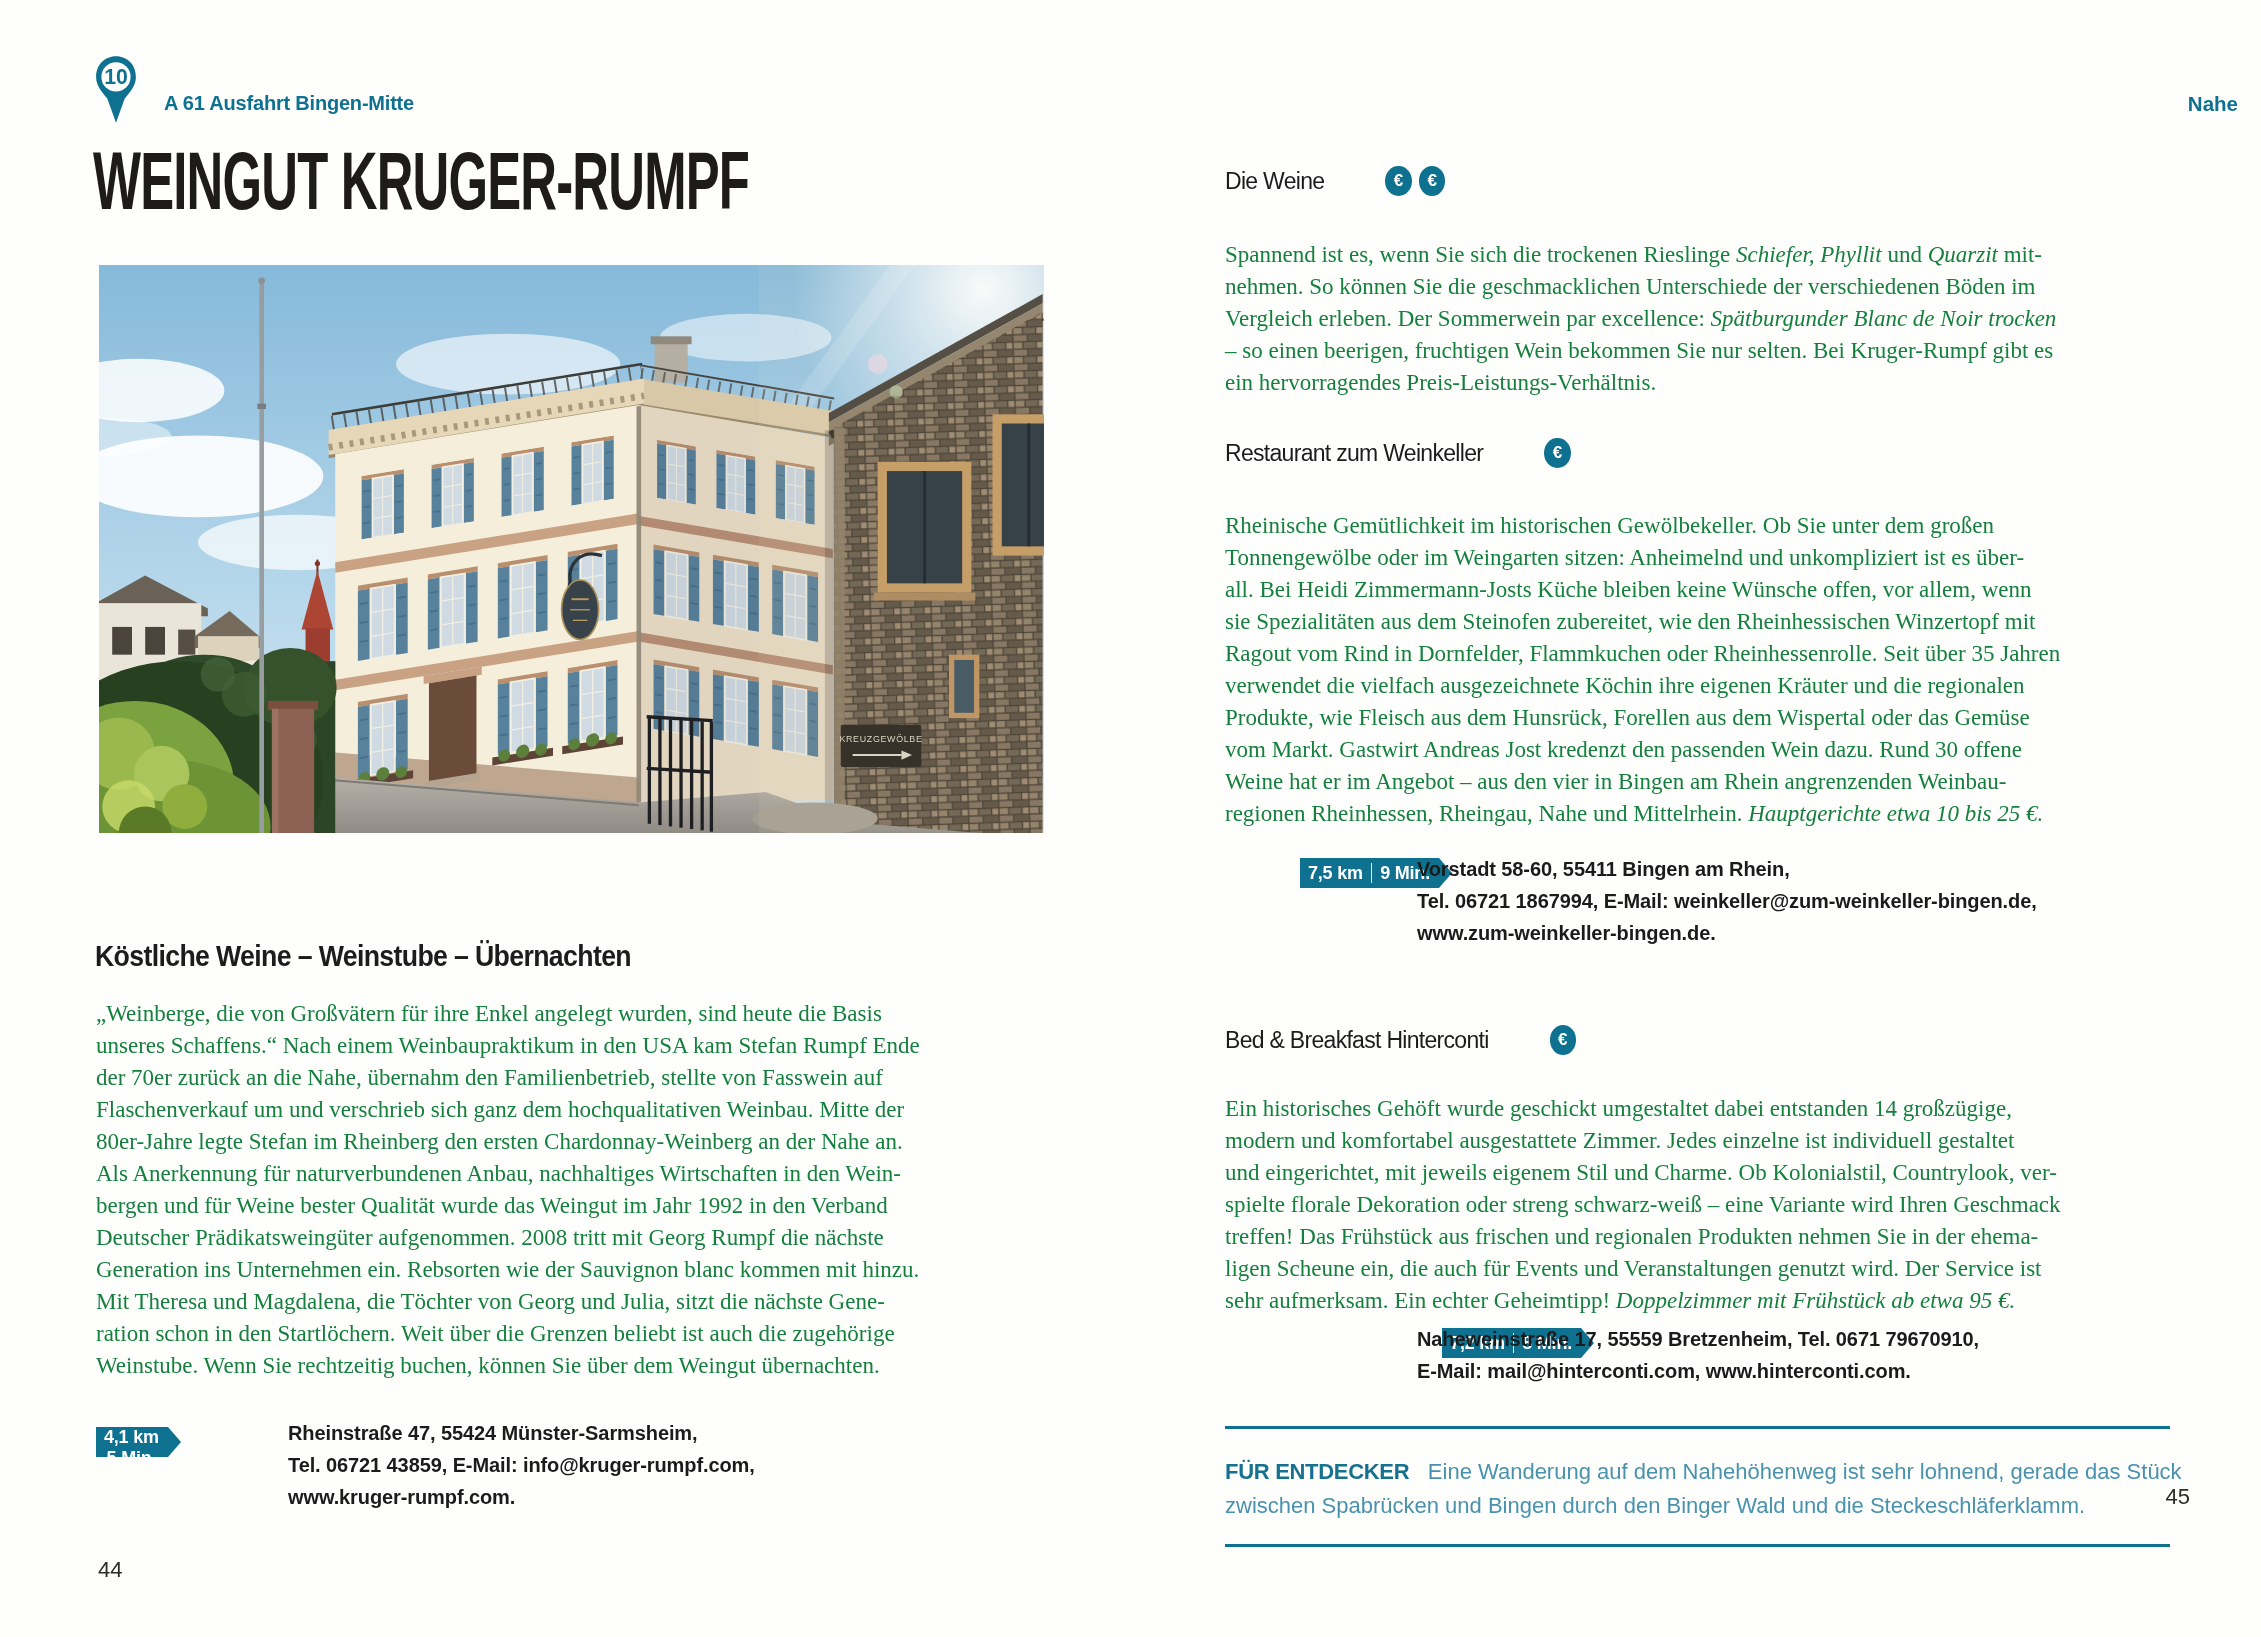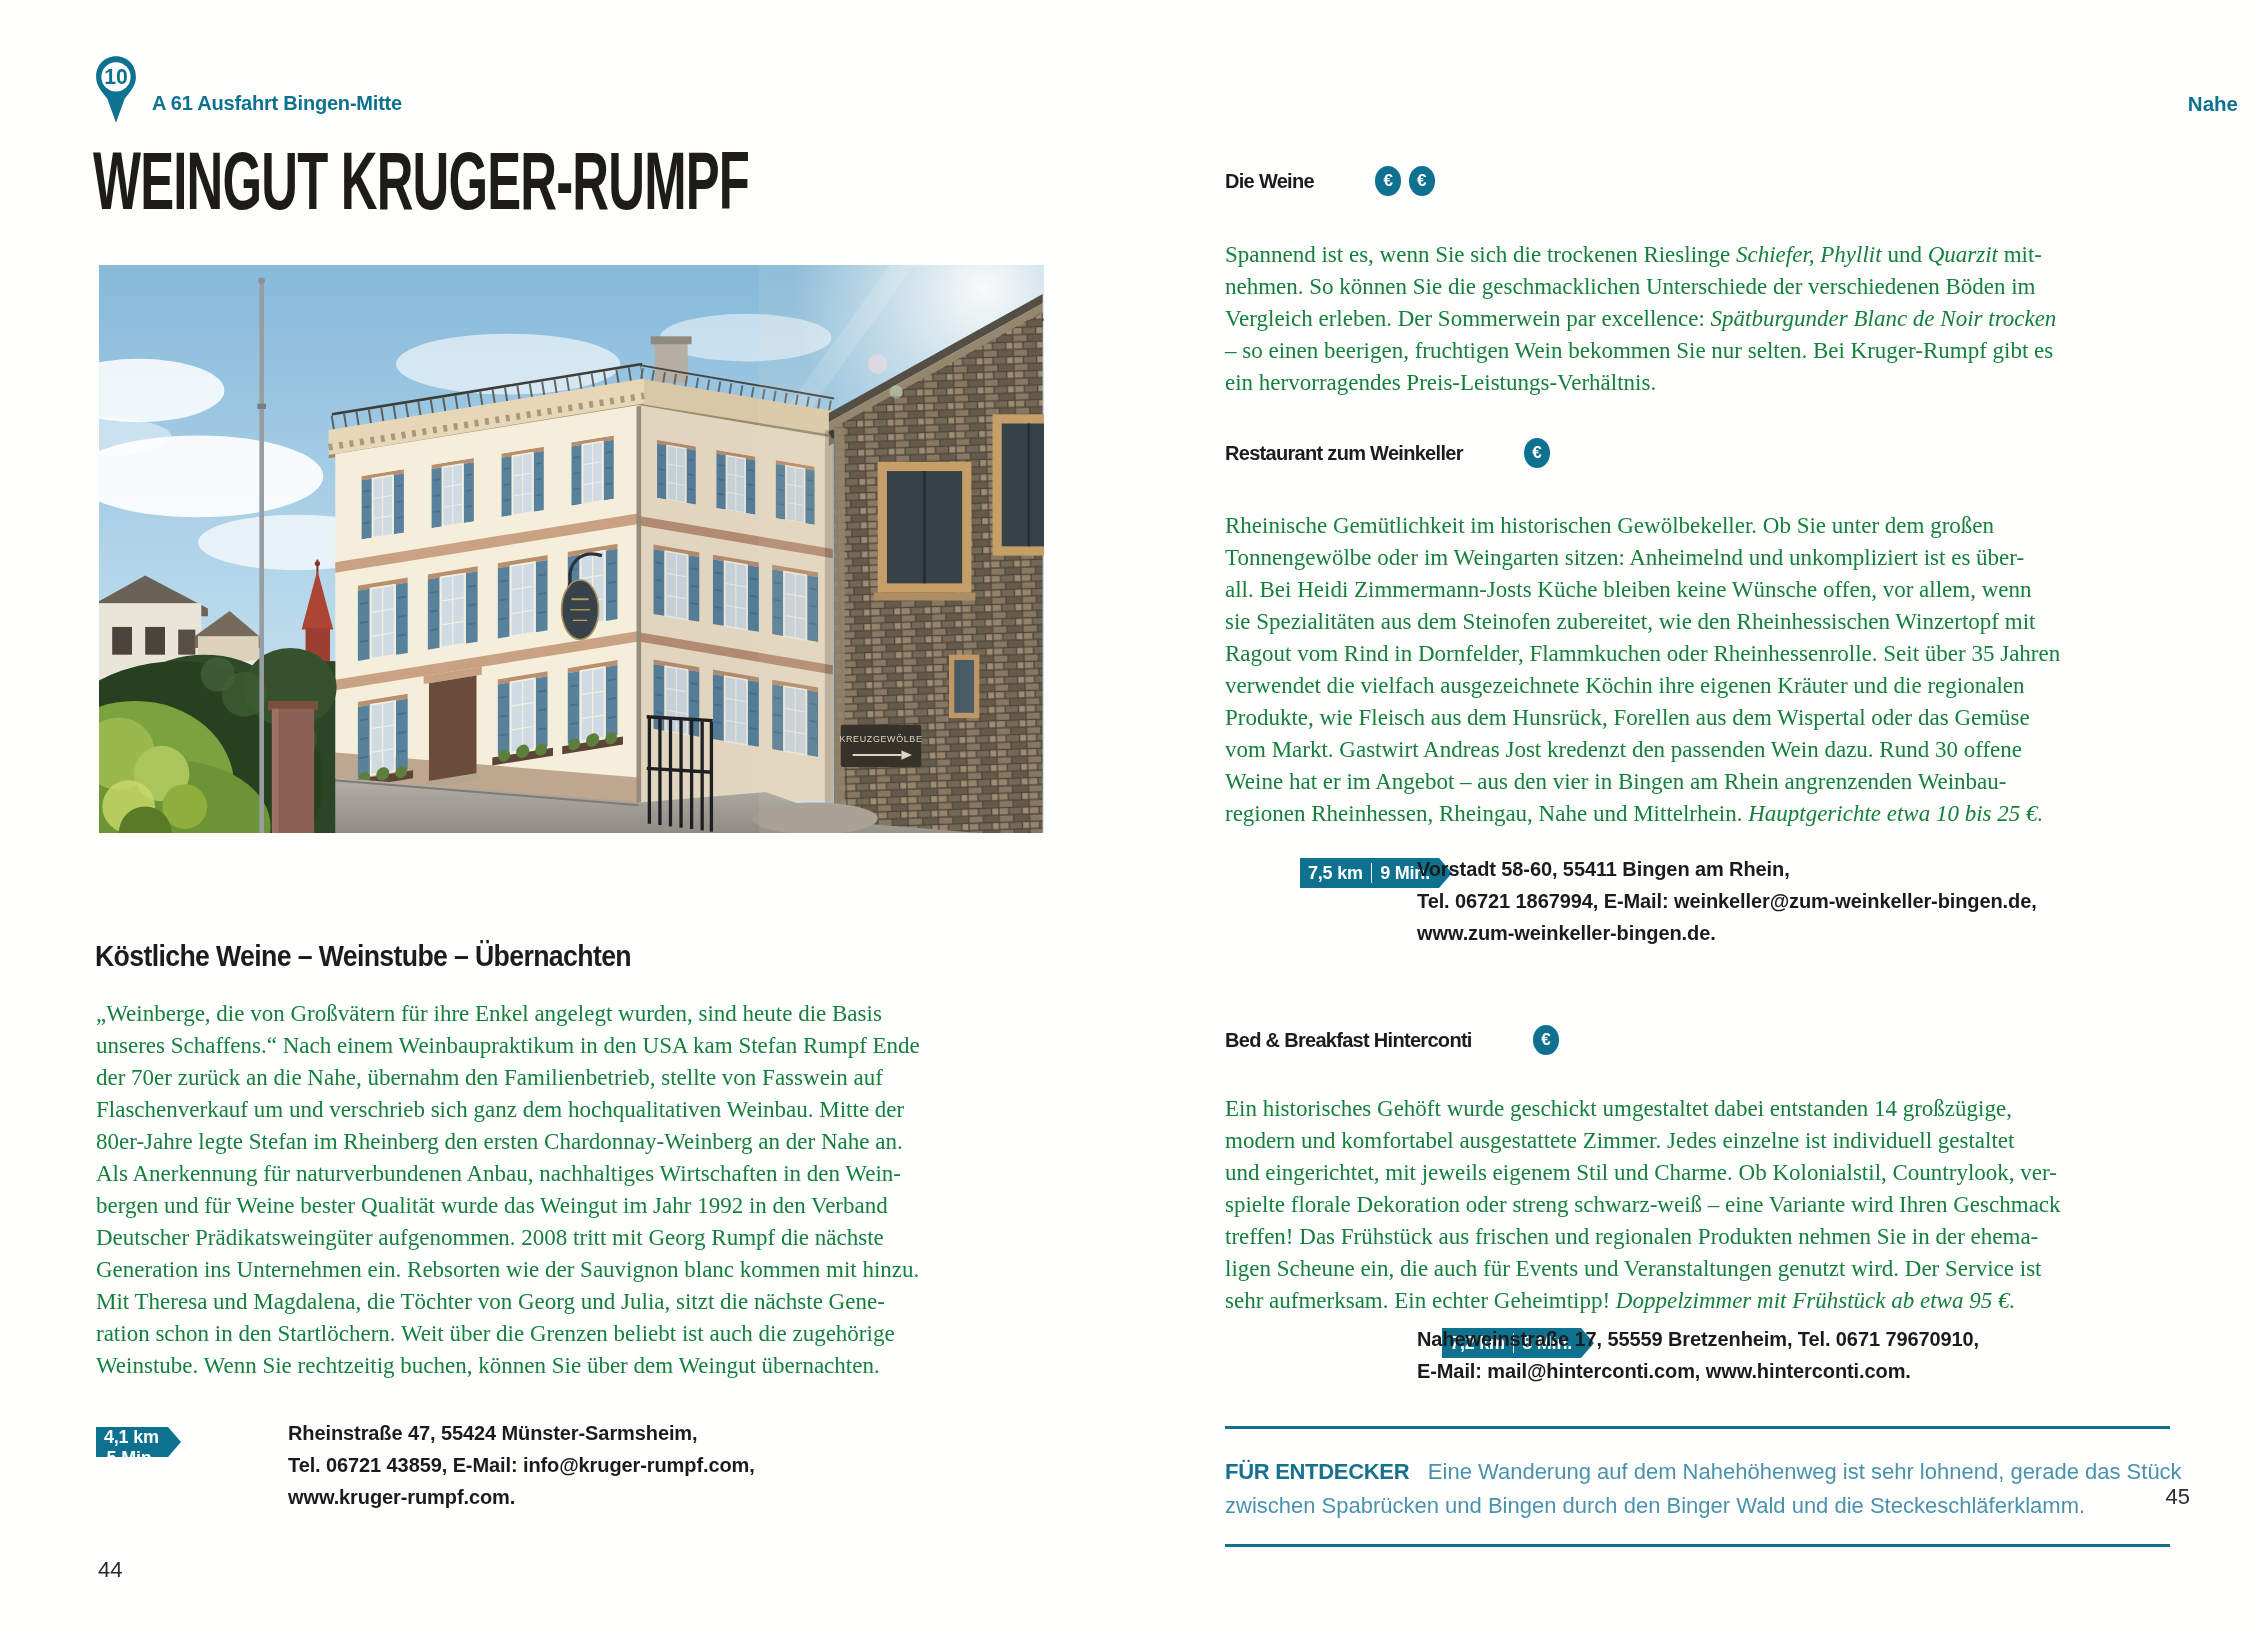--- a/index.html
+++ b/index.html
@@ -1,27 +1,27 @@
 <!DOCTYPE html>
 <html style="font-size:10.6px"><head>
 <meta charset="utf-8">
 <style>
   html,body{margin:0;padding:0;}
   body{width:2261px;height:1637px;background:#ffffff;font-family:"Liberation Sans",sans-serif;}
   #spread{position:relative;width:2261px;height:1637px;background:#fefefd;overflow:hidden;}
   .abs{position:absolute;}
 
-  .pin-route{color:var(--accent);font-weight:bold;font-size:20px;letter-spacing:-0.2px;}
+  .pin-route{color:var(--accent);font-weight:bold;font-size:20px;letter-spacing:-0.2px;margin-left:12px;}
   .region{color:var(--accent);font-weight:bold;font-size:20.5px;text-align:right;}
   .big-title{font-weight:bold;font-size:82px;letter-spacing:-1.3px;color:#1d1c1a;
              transform:scaleX(0.62);transform-origin:0 0;white-space:nowrap;line-height:1.0;}
   .sub-head{font-weight:bold;font-size:29px;letter-spacing:-0.7px;color:#1c1c1c;
             transform:scaleX(0.92);transform-origin:0 50%;white-space:nowrap;}
   .sec-row{display:flex;align-items:center;}
-  .sec-h{font-weight:bold;font-size:20px;letter-spacing:-0.7px;color:#1c1c1c;white-space:nowrap;text-align:center;}
+  .sec-h{font-weight:normal;font-size:23px;letter-spacing:-0.7px;color:#1c1c1c;white-space:nowrap;text-align:center;}
   .euro-group{display:flex;gap:7.3px;margin-left:61px;}
   .euro{width:26.4px;height:30px;border-radius:50%;background:var(--accent);color:#fff;
         font-weight:bold;font-size:17px;display:flex;align-items:center;justify-content:center;}
   .serif-body{font-family:"Liberation Serif",serif;font-size:23px;line-height:32px;color:#15803d;
               white-space:pre-line;}
   .serif-body em{font-style:italic;}
   .badge{display:inline-flex;align-items:center;height:30px;background:var(--accent);color:#fff;
          font-weight:bold;font-size:18px;padding:0 9.2px 0 8px;position:relative;letter-spacing:-0.2px;}
   .badge::after{content:'';position:absolute;right:-13.2px;top:0;width:0;height:0;
         border-top:15px solid transparent;border-bottom:15px solid transparent;border-left:13.2px solid var(--accent);}

